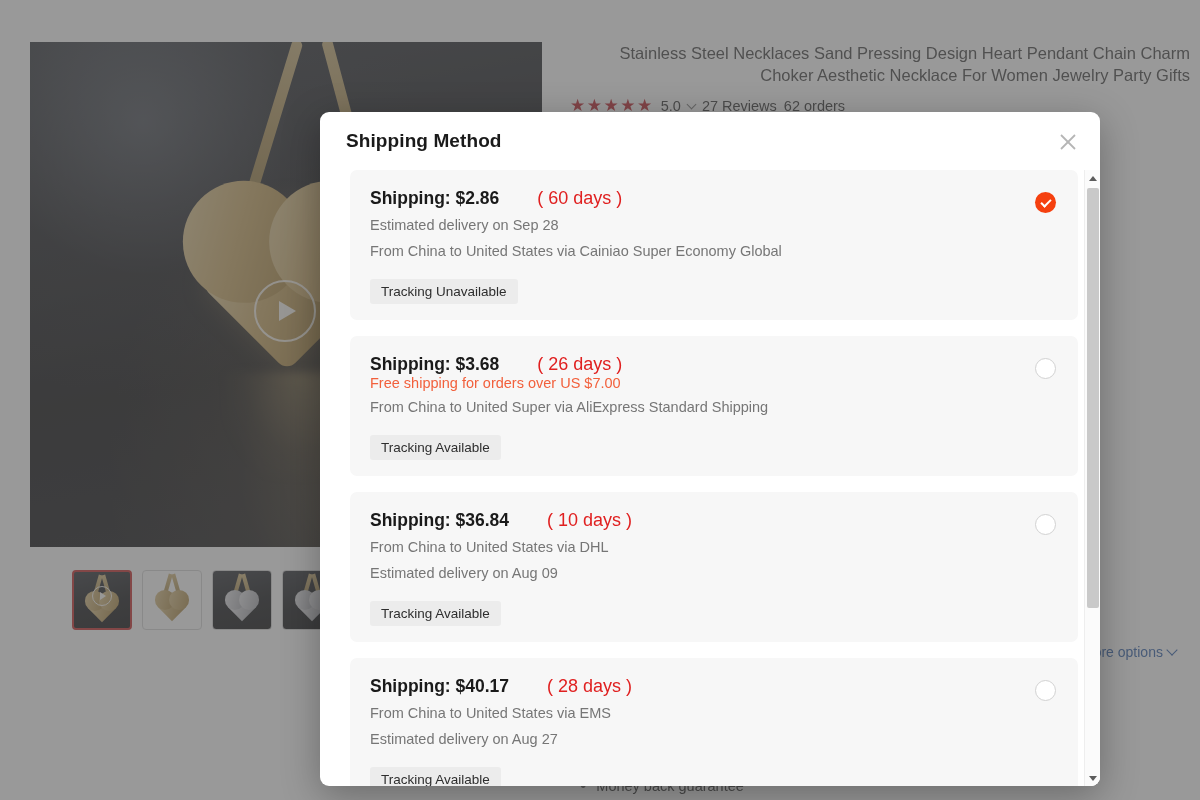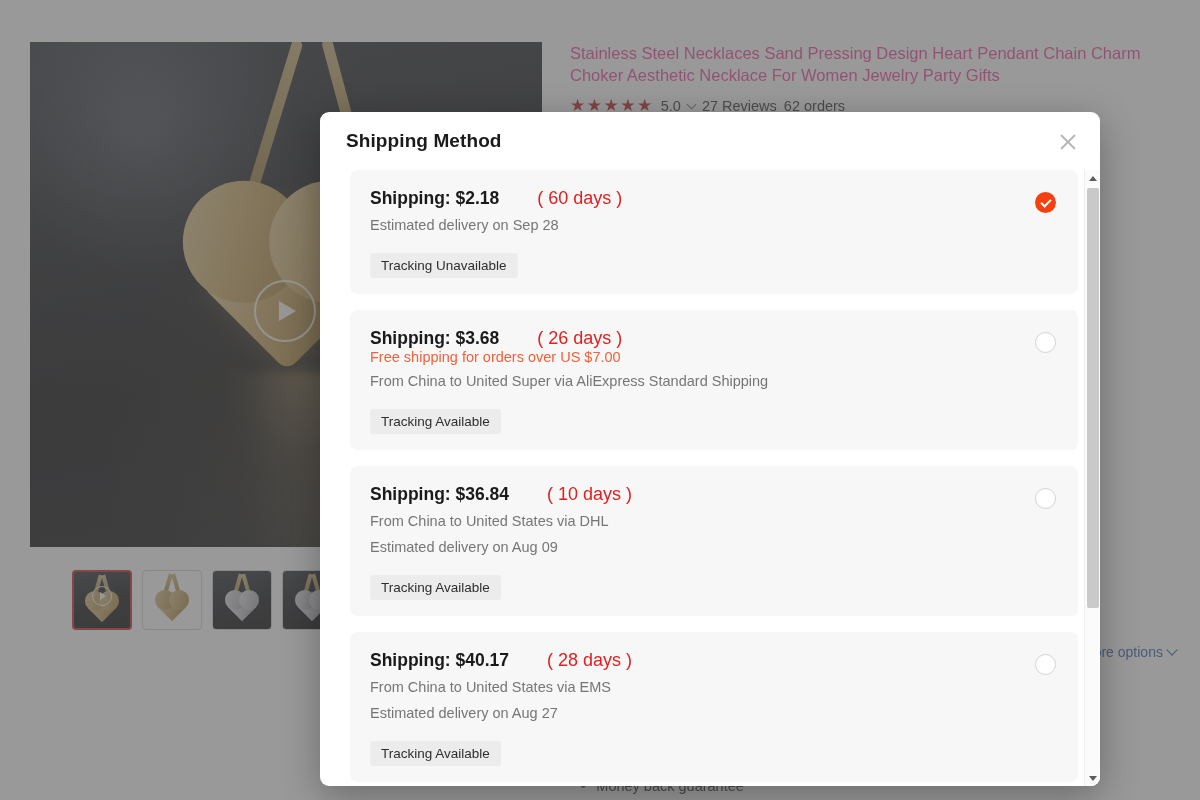--- a/index.html
+++ b/index.html
@@ -121,21 +121,21 @@
   }
   .t-play .tri {
     width: 0; height: 0; margin-left: 2px;
     border-left: 6px solid rgba(255,255,255,.95);
     border-top: 4px solid transparent; border-bottom: 4px solid transparent;
   }
 
   
   .info { position: absolute; left: 540px; top: 0px; width: 620px; }
   .prod-title {
-    font-size: 16.5px; line-height: 22px; color: #ec4899; font-weight: 400;
+    font-size: 16.5px; line-height: 22px; color: #404040; font-weight: 400; text-align: right;
   }
   .rating-row {
     margin-top: 9px;
     display: flex; align-items: center; gap: 7px;
     font-size: 14.5px; color: #333;
   }
   .stars { color: #c0202a; font-size: 17px; letter-spacing: 1.5px; }
   .rating-val { color: #333; }
   .chev-sm {
     display:inline-block; width:7px; height:7px;
@@ -369,24 +369,25 @@
           <line x1="17" y1="3" x2="3" y2="17" stroke="#b5b5b5" stroke-width="1.8"></line>
         </svg>
       </div>
     </div>
 
     <div class="modal-body">
       <div class="opt-scroll">
 
         <div class="opt">
           <div class="opt-head">
-            <span class="opt-price">Shipping: $2.18</span>
+            <span class="opt-price">Shipping: $2.86</span>
             <span class="opt-days">( 60 days )</span>
           </div>
           <div class="opt-line">Estimated delivery on Sep 28</div>
+          <div class="opt-line">From China to United States via Cainiao Super Economy Global</div>
           <div class="badge">Tracking Unavailable</div>
           <div class="radio on">
             <div class="tick"></div>
           </div>
         </div>
 
         <div class="opt">
           <div class="opt-head">
             <span class="opt-price">Shipping: $3.68</span>
             <span class="opt-days">( 26 days )</span>

